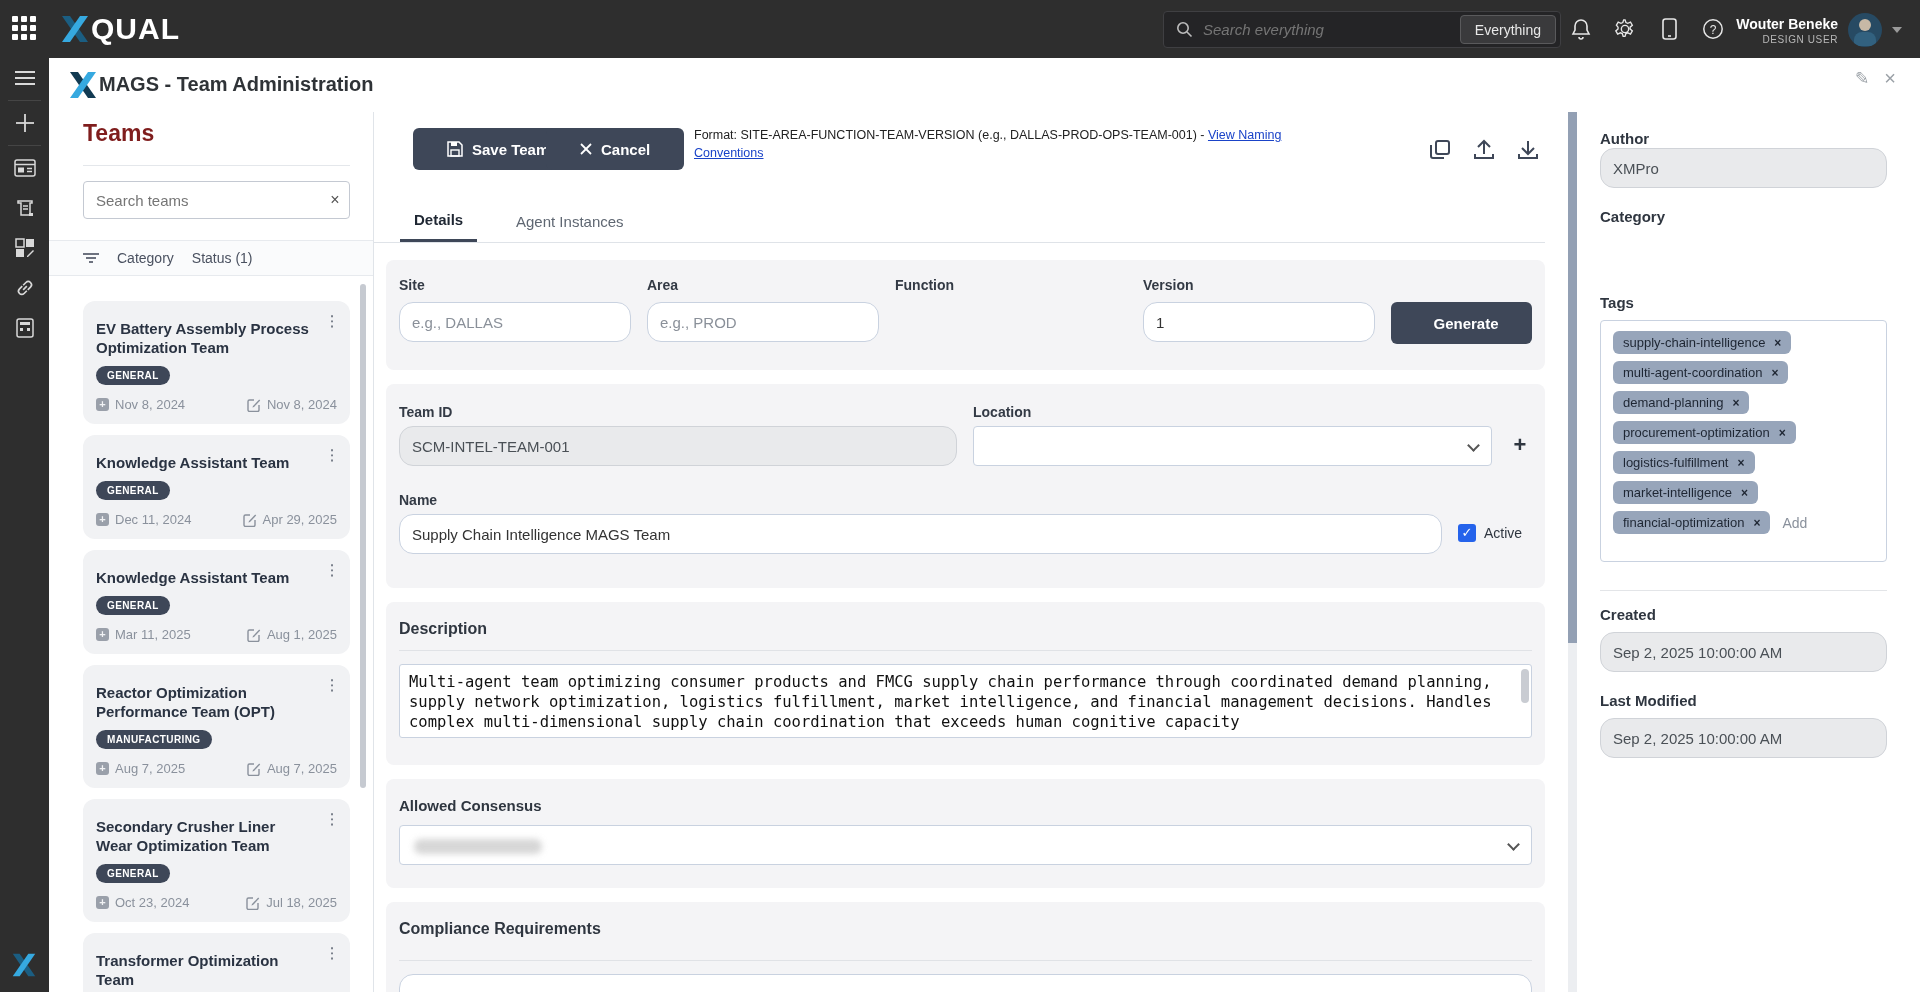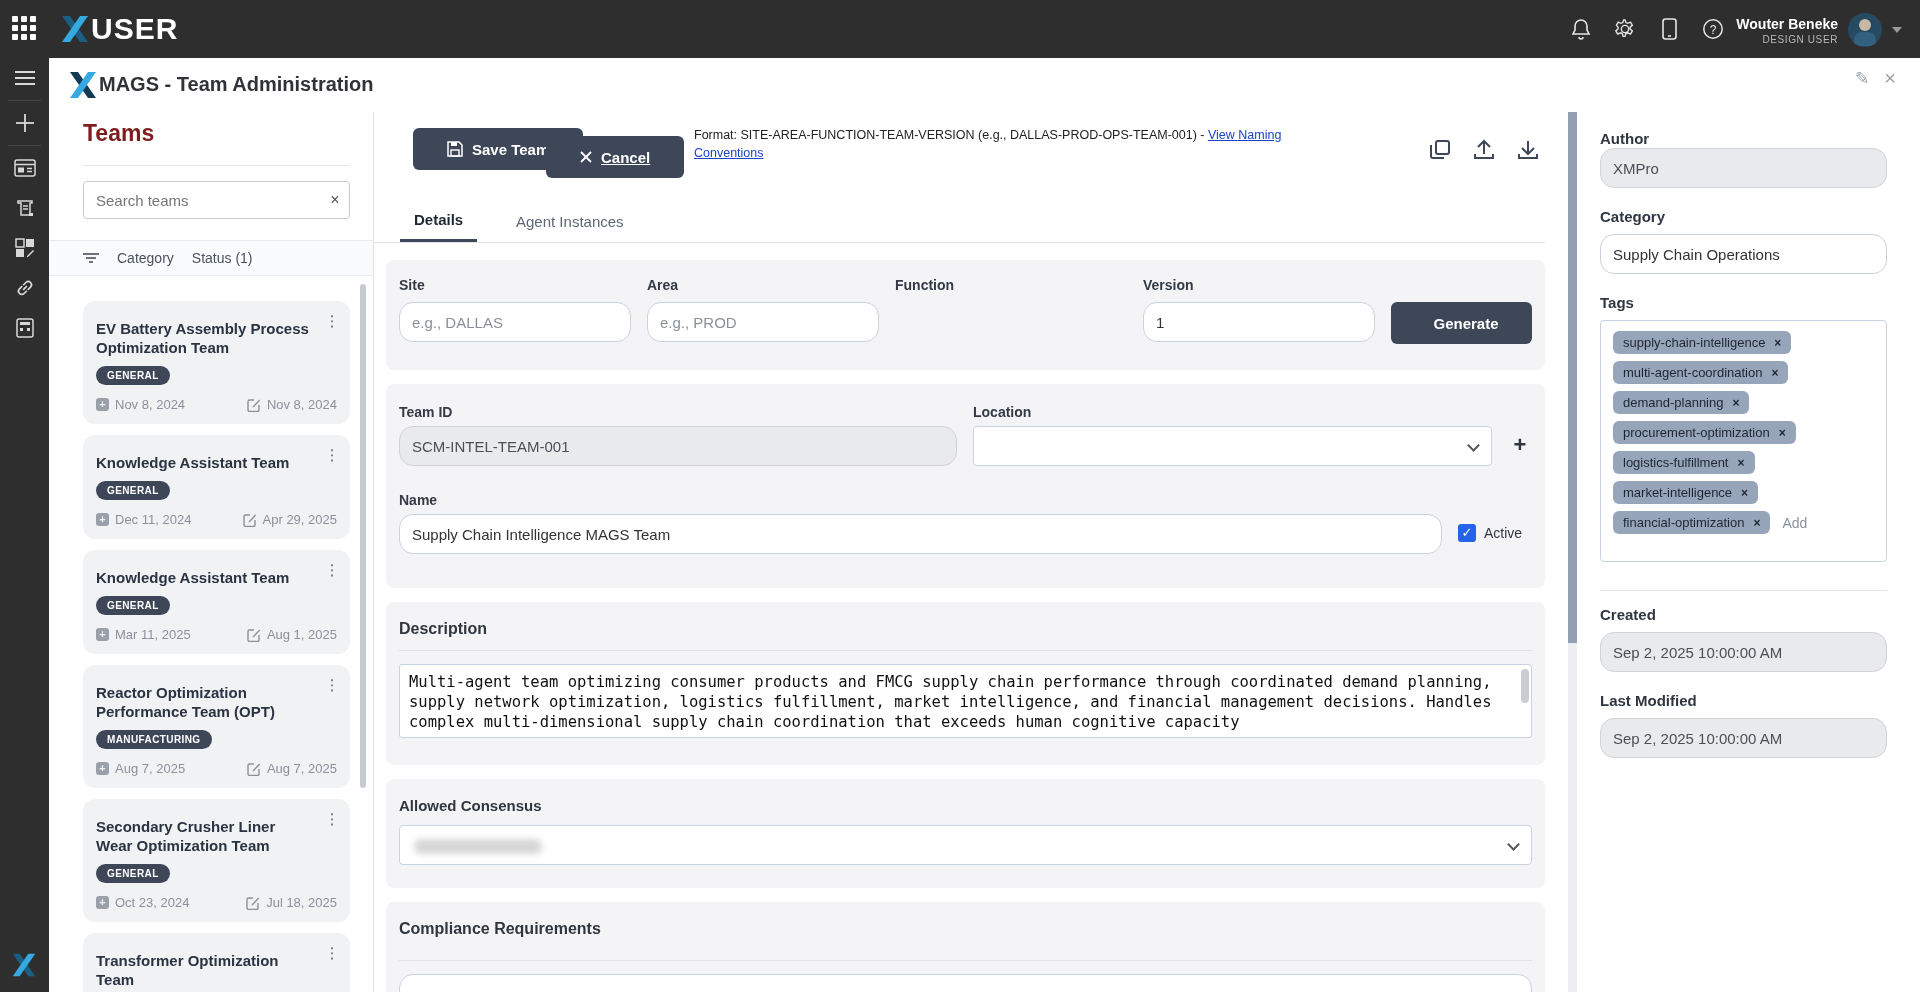--- a/index.html
+++ b/index.html
@@ -73,21 +73,21 @@
   .mini-created { width:13px; height:13px; background:#9aa0aa; border-radius:3px; color:#f1f2f4;
     font-size:11px; line-height:12px; text-align:center; font-weight:700; }
   .tscroll { position:absolute; left:311px; top:172px; width:6px; height:504px; background:#c6cad1; border-radius:3px; cursor:pointer; }
 
   
   .content { position:absolute; left:325px; top:54px; width:1194px; height:880px; overflow:hidden; }
   .btn-dark { background:#3e4758; color:#ffffff; border:none; border-radius:6px; height:42px;
     font-size:15px; font-weight:600; display:inline-flex; align-items:center; gap:9px; padding:0 34px; cursor:pointer;
     font-family:"Liberation Sans", sans-serif; }
   .toolbar-save { position:absolute; left:39px; top:16px; }
-  .toolbar-cancel { position:absolute; left:172px; top:24px;text-decoration:underline; }
+  .toolbar-cancel { position:absolute; left:172px; top:16px; }
   .fmt { position:absolute; left:320px; top:14px; width:646px; font-size:12.5px; color:#222; line-height:1.45; }
   .fmt a { color:#1a43c8; text-decoration:underline; cursor:pointer; }
   .tb-icons { position:absolute; right:28px; top:26px; display:flex; gap:20px; }
   .tb-icons .tbi { width:24px; height:24px; cursor:pointer; }
   .tabs { position:absolute; left:0; top:88px; width:1171px; height:43px; border-bottom:1px solid #dfe3e8; }
   .tab { position:absolute; top:0; height:42px; display:flex; align-items:center; font-size:15px; cursor:pointer; }
   .tab.active { left:26px; color:#1f2733; font-weight:700; border-bottom:3px solid #3e4758; padding:0 14px; }
   .tab.idle { left:128px; color:#5f6772; padding:0 14px; }
 
   .panel { position:absolute; left:12px; width:1159px; background:#f4f4f6; border-radius:8px; }
@@ -167,21 +167,29 @@
       <span></span>
       <span></span>
       <span></span>
       <span></span>
   </div>
   <div class="brand">
     <svg width="30" height="30" viewBox="0 0 30 30">
       <polygon points="2,2 10,2 28,28 20,28" fill="#1b5e82"></polygon>
       <polygon points="28,2 20,2 2,28 10,28" fill="#36a9e0"></polygon>
     </svg>
-    <span class="rest">USER</span>
+    <span class="rest">QUAL</span>
+  </div>
+  <div class="searchwrap">
+    <svg class="mag" width="17" height="17" viewBox="0 0 17 17">
+      <circle cx="7" cy="7" r="5.2" fill="none" stroke="#bdbdbd" stroke-width="1.6"></circle>
+      <line x1="11" y1="11" x2="15.5" y2="15.5" stroke="#bdbdbd" stroke-width="1.6"></line>
+    </svg>
+    <input type="text" placeholder="Search everything" style="">
+    <div class="scopebtn">Everything</div>
   </div>
   <div class="topicons">
     <div class="tico">
       <svg width="20" height="22" viewBox="0 0 20 22">
           <path d="M10 2 a6 6 0 0 1 6 6 v4 l2 4 H2 l2-4 V8 a6 6 0 0 1 6-6 z" fill="none" stroke="#e6e6e6" stroke-width="1.6"></path>
           <path d="M8 19 a2 2 0 0 0 4 0" fill="none" stroke="#e6e6e6" stroke-width="1.6"></path>
         </svg>
     </div>
     <div class="tico">
       <svg width="22" height="22" viewBox="0 0 24 24">
@@ -525,21 +533,20 @@
   </section>
 
   <div class="mainscroll-track"></div>
   <div class="mainscroll-thumb"></div>
 
   <section class="rightpanel">
     <span class="rp-label" style="top:18px">Author</span>
     <input class="finput disabled rp-input" style="top: 36px;" readonly="" value="XMPro">
 
     <span class="rp-label" style="top:96px">Category</span>
-    <input class="finput rp-input" style="top: 122px;" value="Supply Chain Operations">
 
     <span class="rp-label" style="top:182px">Tags</span>
     <div class="tagsbox">
     <div class="tagrow">
       <span class="tagpill">
         <span>supply-chain-intelligence</span>
         <span class="tx">×</span>
       </span>
     </div>
 

